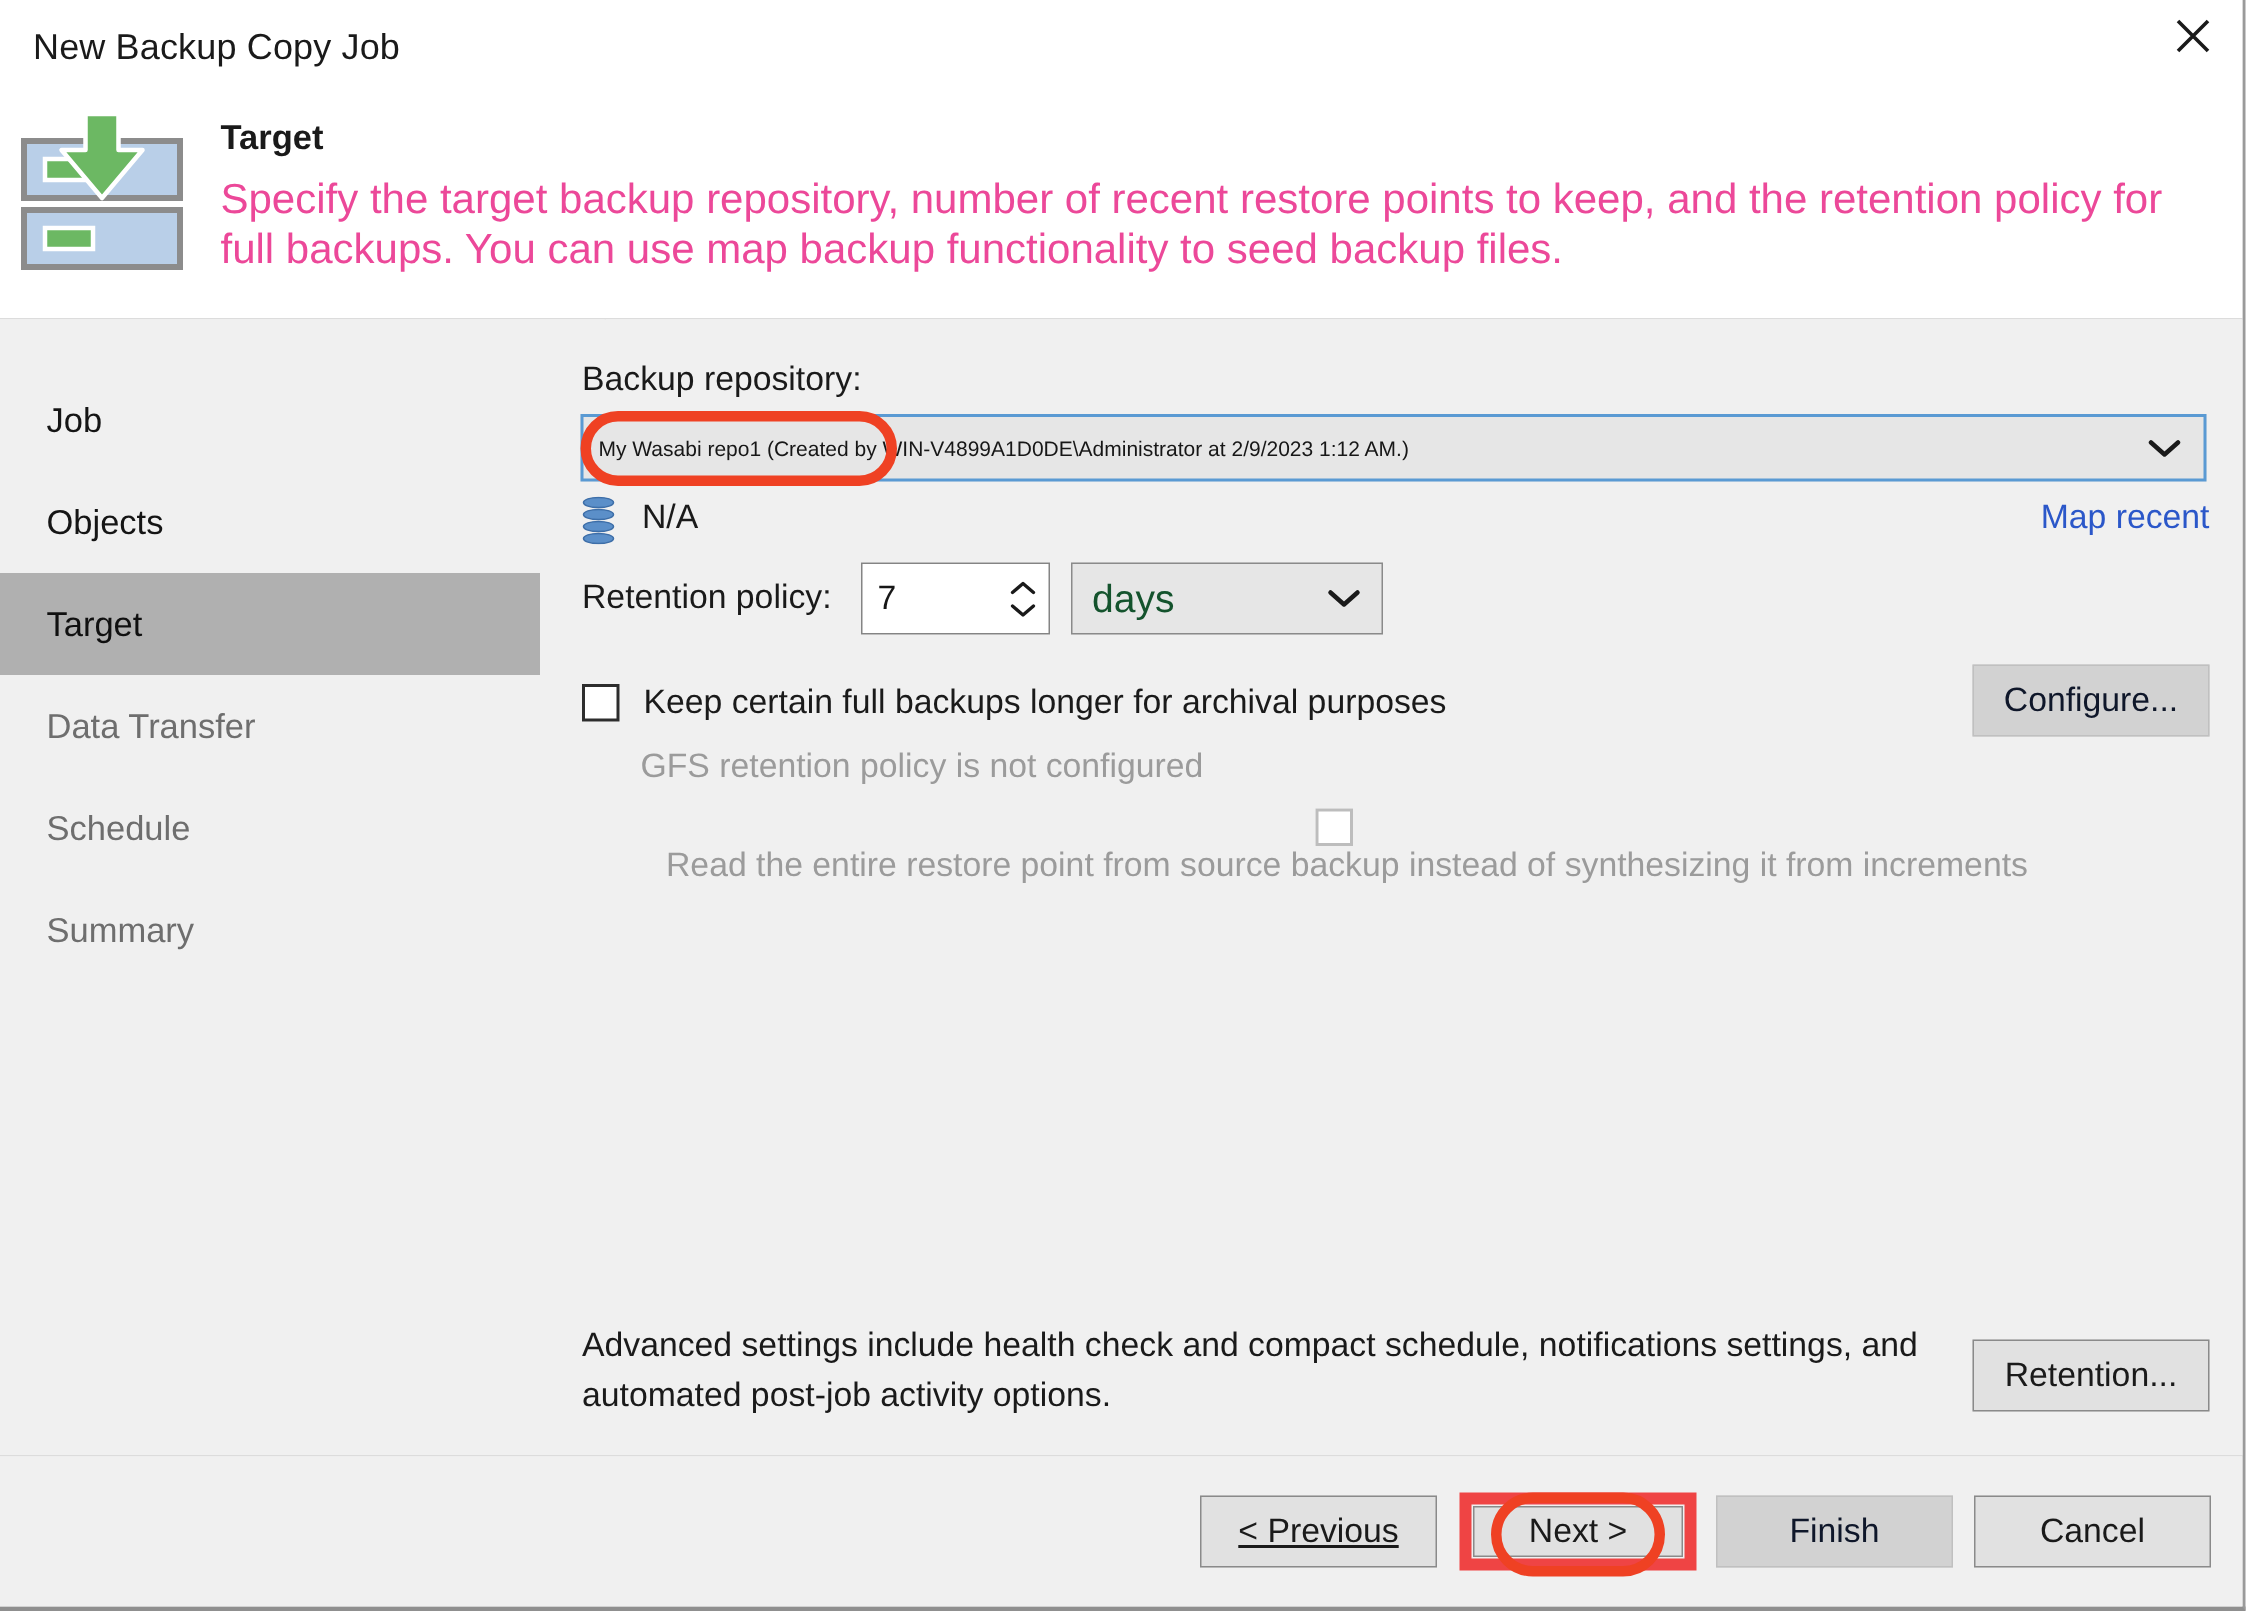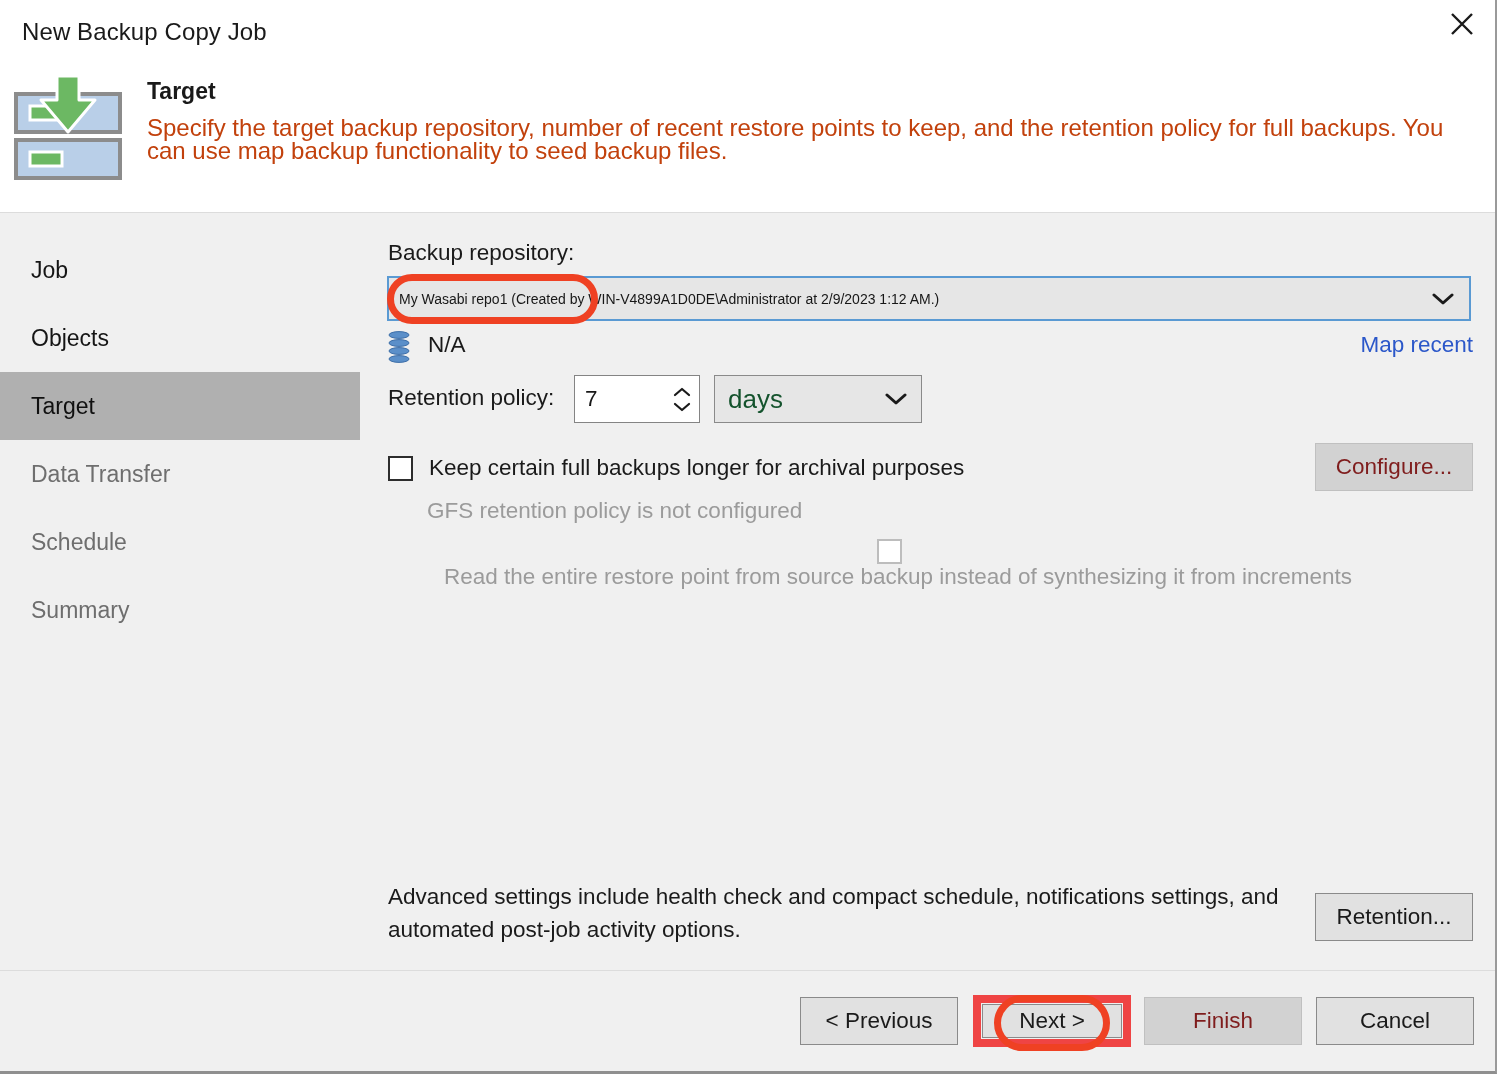--- a/index.html
+++ b/index.html
@@ -78,23 +78,23 @@
     top: 16px;
     font-size: 23px;
     font-weight: bold;
     color: #1a1a1a;
   }
   #header-desc {
     position: absolute;
     left: 147px;
     top: 54px;
     width: 1320px;
-    font-size: 24px;
-    line-height: 23px;
-    color: #c2410c;
+    font-size: 28px;
+    line-height: 33px;
+    color: #ec4899;
   }
 
   
   #header-rule {
     position: absolute;
     left: 0;
     top: 212px;
     width: 100%;
     height: 1px;
     background: #dcdcdc;
@@ -112,21 +112,21 @@
 
   
   #sidebar {
     position: absolute;
     left: 0; top: 0;
     width: 404px;
     height: 100%;
     background: #f0f0f0;
     border-right: 1px solid #dcdcdc;
     box-sizing: border-box;
-    padding-top: 23px;
+    padding-top: 33px;
   }
   .side-item {
     height: 68px;
     line-height: 68px;
     padding-left: 31px;
     font-size: 23px;
     color: #151515;
     white-space: nowrap;
     cursor: default;
   }
@@ -295,21 +295,21 @@
     display: flex;
     align-items: center;
     justify-content: center;
     font-family: "Liberation Sans", sans-serif;
     cursor: default;
     white-space: nowrap;
   }
   .btn.disabled {
     background: #d2d2d2;
     border-color: #c0c0c0;
-    color: #7f1d1d;
+    color: #0f172a;
   }
   #btn-configure {
     position: absolute;
     left: 955px;
     top: 230px;
     width: 158px;
     height: 48px;
   }
 
   
@@ -346,21 +346,21 @@
     width: 100%;
     height: 100px;
     background: #f0f0f0;
   }
   .fbtn {
     position: absolute;
     top: 26px;
     width: 158px;
     height: 48px;
   }
-  #btn-previous { left: 800px; }
+  #btn-previous { left: 800px; text-decoration: underline; }
   #btn-next-wrap {
     position: absolute;
     left: 973px;
     top: 24px;
     width: 158px;
     height: 52px;
     border: 8px solid #ef4444;
     box-sizing: border-box;
     padding: 1px;
     background: #f0f0f0;

